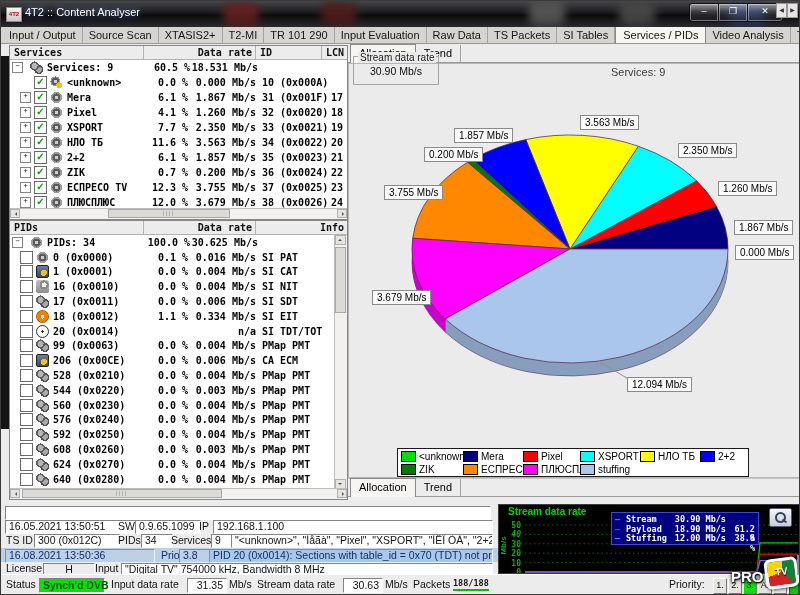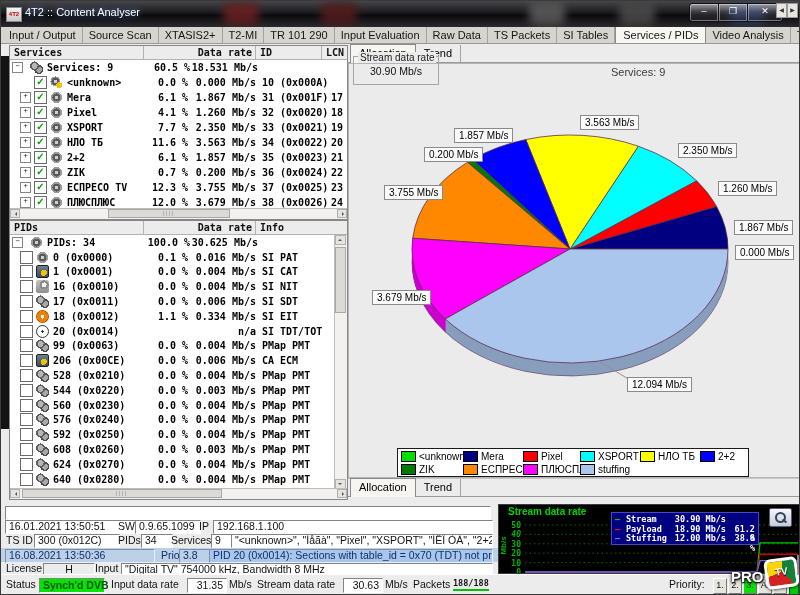--- a/index.html
+++ b/index.html
@@ -321,21 +321,21 @@
     <div class="hs-arrow l"></div>
     <div class="hs-arrow r"></div>
     <div class="hs-thumb" style="left:98px;width:122px"></div>
   </div>
 </div>
 
 <div class="panel pidpanel">
   <div class="phdr">
     <div class="h-name">PIDs</div>
     <div class="h-rate">Data rate</div>
-    <div class="h-last" style="text-align:left;padding-left:4px">Info</div>
+    <div class="h-last" style="text-align:right;padding-left:4px">Info</div>
   </div>
   <div class="rows" id="pidrows">
       <div class="trow">
         <div class="c-name" style="padding-left: 2px;">
           <div class="expander">−</div>
           <div class="icon i-gear" style="margin-left: 4px;"></div>
           <div>PIDs: 34</div>
         </div>
         <div class="c-pct">100.0 %</div>
         <div class="c-rate">30.625 Mb/s</div>
@@ -725,21 +725,21 @@
     </div>
 </div>
 <div class="rtabs bottom" id="rtabs-bottom">
     <div class="rtab active">Allocation</div>
     <div class="rtab">Trend</div>
   </div>
 
 <div class="blf">
   <div class="fld" style="left:4px;top:2px;width:478px"></div>
 
-  <div class="fld" style="left:4px;top:16px;width:142px">16.01.2021 13:50:51</div>
+  <div class="fld" style="left:4px;top:16px;width:142px">16.05.2021 13:50:51</div>
   <div class="lbl" style="left:117px;top:16px;left:117px">SW</div>
   <div class="fld" style="left:134px;top:16px;width:58px">0.9.65.1099</div>
   <div class="lbl" style="left:198px;top:16px">IP</div>
   <div class="fld" style="left:212px;top:16px;width:272px">192.168.1.100</div>
 
   <div class="lbl" style="left:5px;top:30px">TS ID</div>
   <div class="fld" style="left:33px;top:30px;width:78px">300 (0x012C)</div>
   <div class="lbl" style="left:117px;top:30px">PIDs</div>
   <div class="fld" style="left:140px;top:30px;width:24px">34</div>
   <div class="lbl" style="left:170px;top:30px">Services</div>

